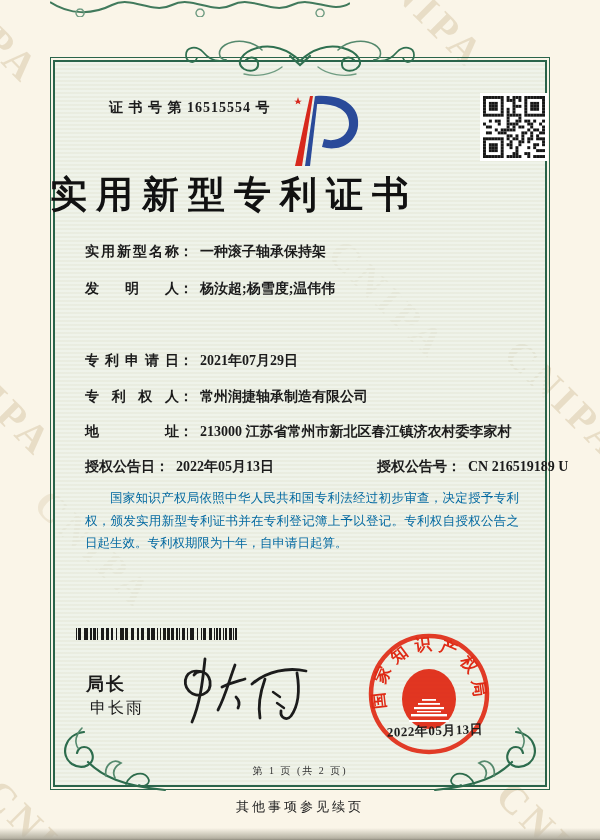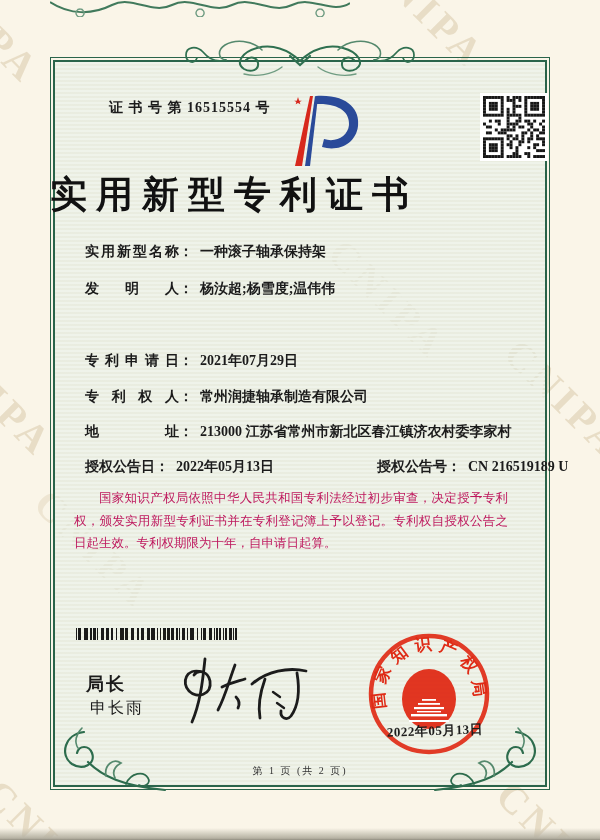--- a/index.html
+++ b/index.html
@@ -28,22 +28,22 @@
   .title{position:absolute;left:50px;top:170px;width:412px;
          font-size:37px;font-weight:700;letter-spacing:9px;color:#111;}
 
   .field-row{position:absolute;left:85px;font-size:14px;font-weight:700;white-space:nowrap;}
   .f-label{display:inline-block;width:94px;text-align:justify;text-align-last:justify;}
   .f-colon{display:inline-block;}
   .f-value{display:inline-block;margin-left:7px;}
 
   .grant2{position:absolute;left:292px;top:0;}
 
-  .paras{position:absolute;left:74px;top:487px;width:434px;
-         font-size:12.5px;line-height:22.5px;text-align:justify;color:#be185d;}
+  .paras{position:absolute;left:85px;top:487px;width:434px;
+         font-size:12.5px;line-height:22.5px;text-align:justify;color:#0369a1;}
   .paras p{margin:0;text-indent:2em;}
 
   .barcode-box{position:absolute;left:76px;top:626px;}
   .sig-title{position:absolute;left:86px;top:672px;font-size:18px;font-weight:700;letter-spacing:2px;}
   .sig-name{position:absolute;left:90px;top:698px;font-size:16px;font-weight:400;letter-spacing:2px;}
   .signature{position:absolute;left:172px;top:652px;}
 
   .seal{position:absolute;left:364px;top:629px;}
   .seal-date{position:absolute;left:371px;top:722px;width:128px;text-align:center;
              font-size:13px;font-weight:600;color:#1d1d1d;transform:rotate(-2deg);letter-spacing:.5px;}
@@ -462,15 +462,16 @@
         <rect x="-15" y="13" width="30" height="2.2"></rect>
         <rect x="-12" y="17" width="24" height="1.4"></rect>
         <rect x="-18" y="20" width="36" height="2.4"></rect>
         <rect x="-20" y="26" width="40" height="2"></rect>
       </g>
     </g>
   </svg>
   <div class="seal-date">2022年05月13日</div>
 
   <div class="page-info">第 1 页 (共 2 页)</div>
+  <div class="continuation">其他事项参见续页</div>
 
   <div class="bottom-edge"></div>
 </div>
 
 </body></html>

